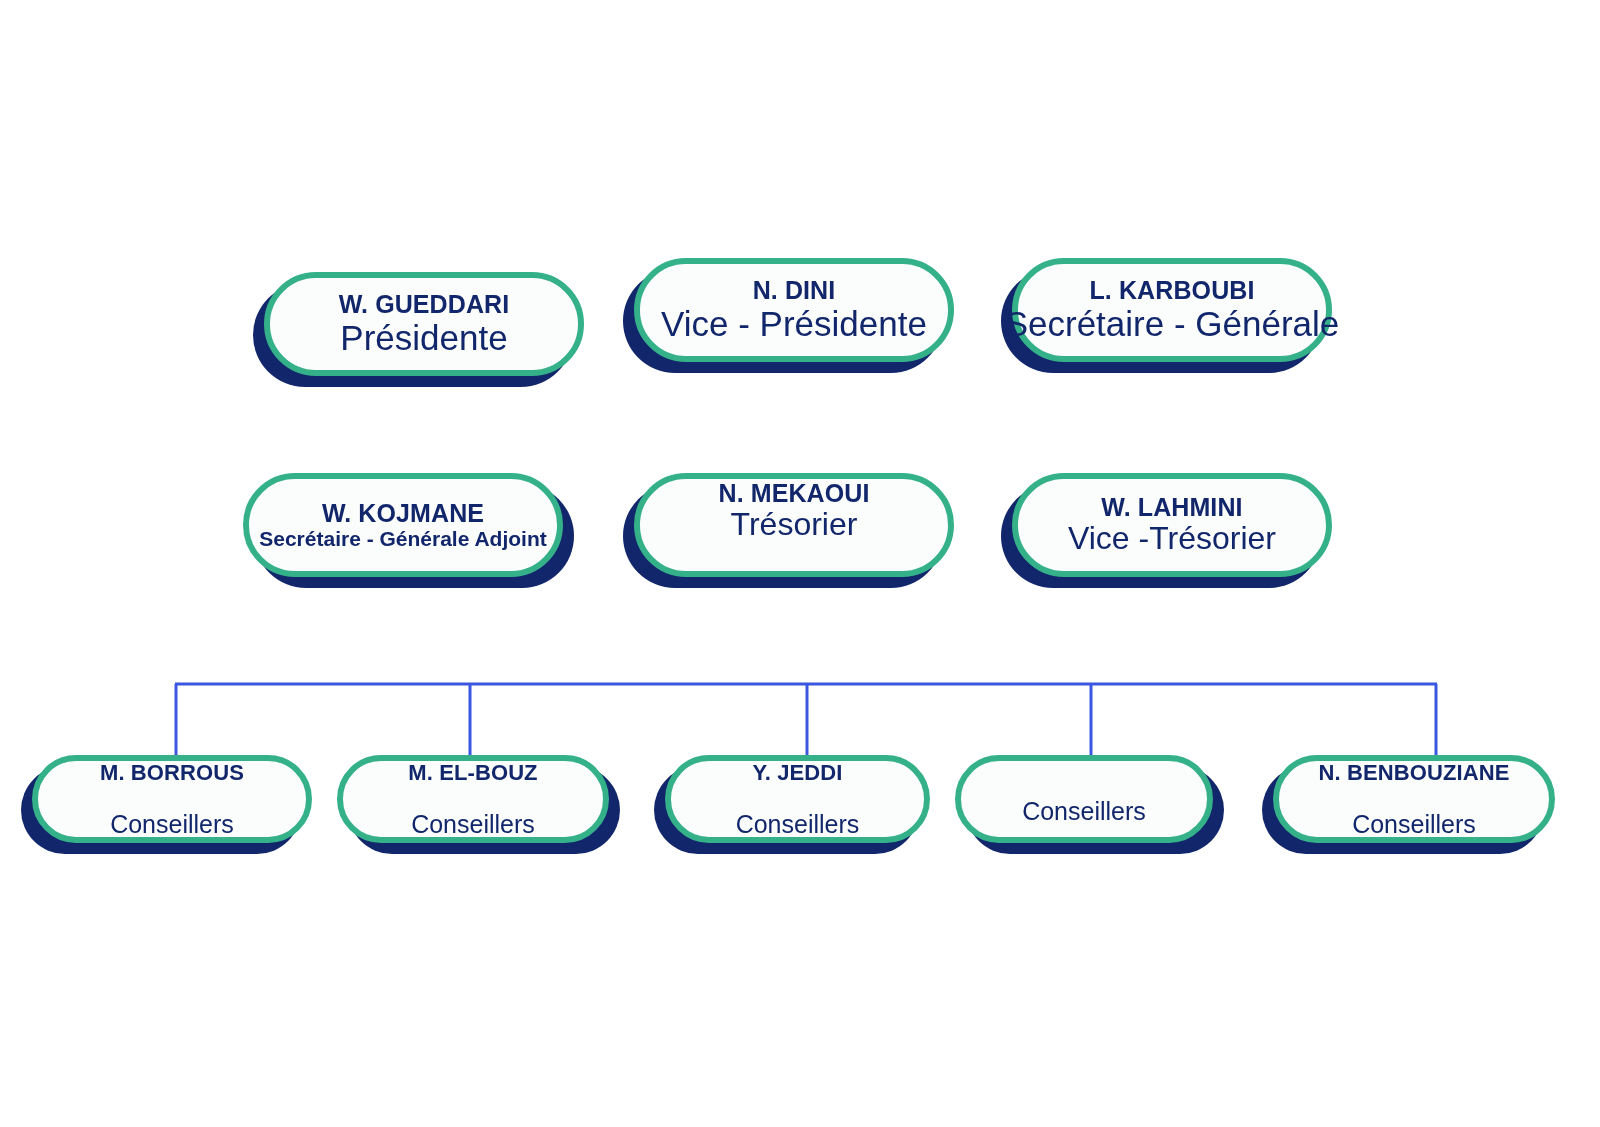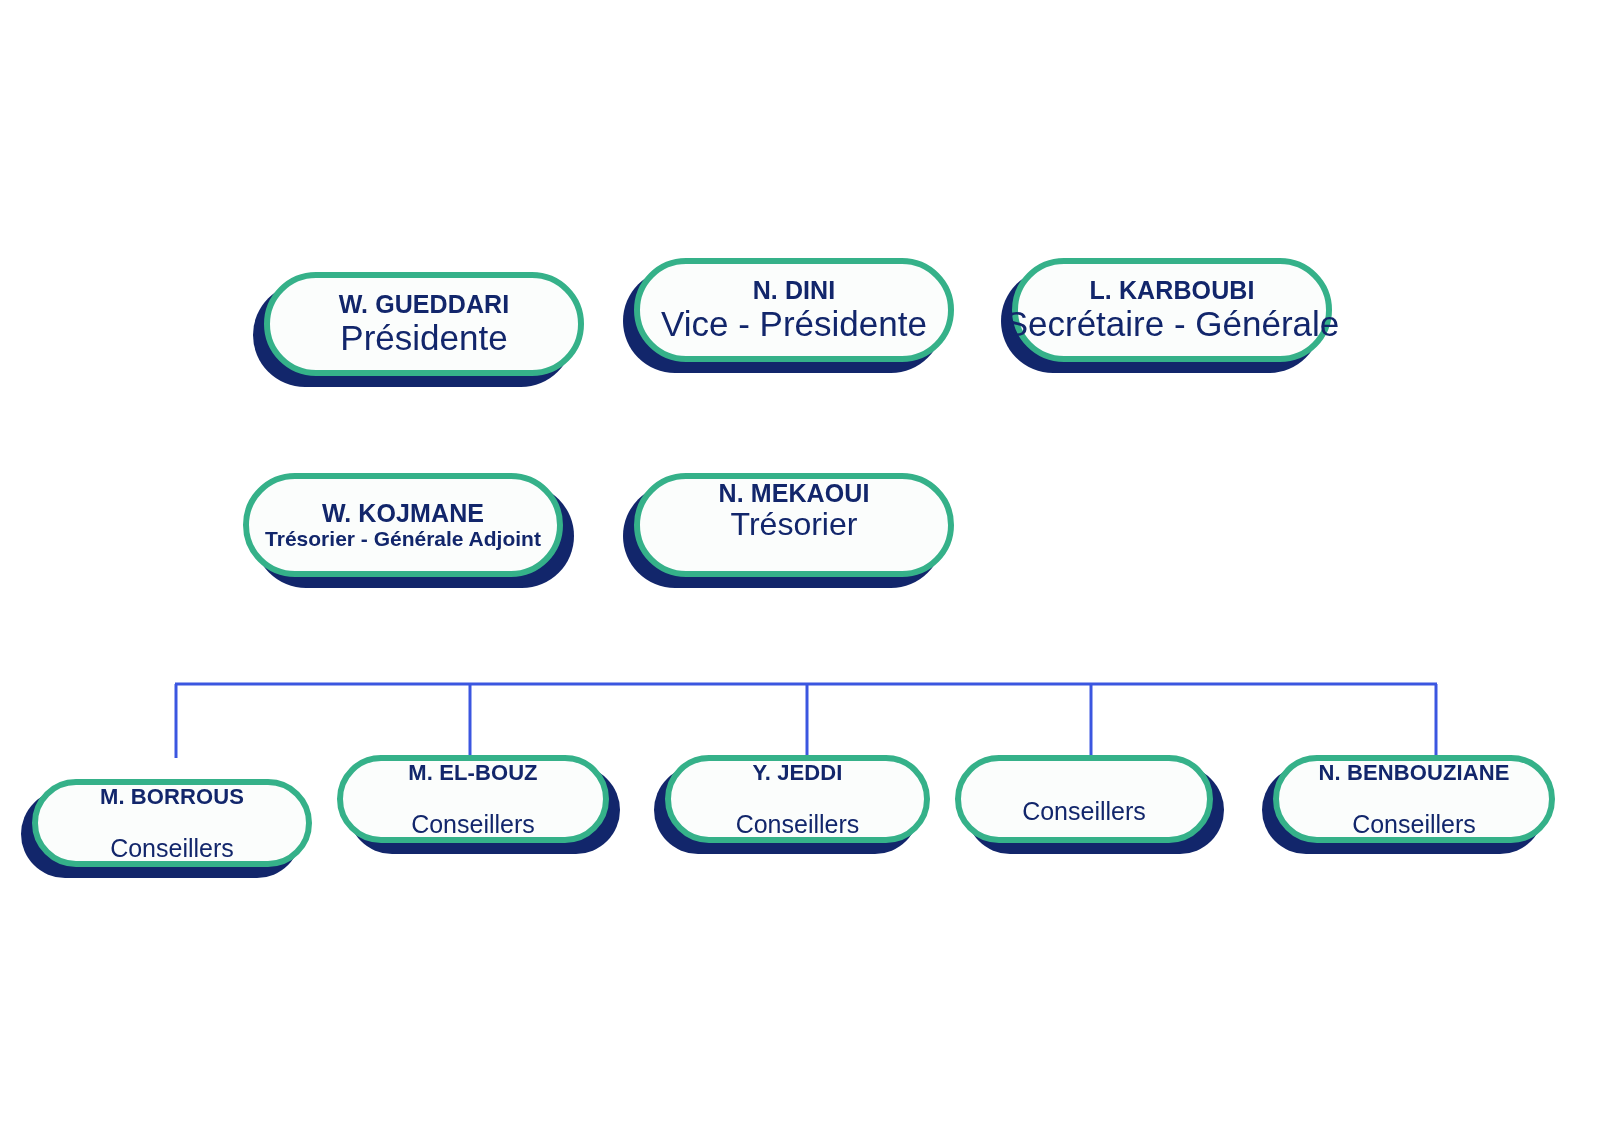--- a/index.html
+++ b/index.html
@@ -130,35 +130,43 @@
       <span class="node-name">L. KARBOUBI</span>
       <span class="node-role">Secrétaire - Générale</span>
     </div>
   </div>
 
   <div class="node row-mid shadow-right" style="left:243px; top:473px; width:320px; height:104px;">
     <div class="node-shadow" style="width:320px;height:104px;"></div>
     <div class="node-pill" style="width:320px;height:104px;"></div>
     <div class="node-text">
       <span class="node-name">W. KOJMANE</span>
-      <span class="node-role role-small">Trésorier - Générale Adjoint</span>
+      <span class="node-role role-small">Secrétaire - Générale Adjoint</span>
     </div>
   </div>
 
   <div class="node row-mid shadow-left" style="left:634px; top:473px; width:320px; height:76px;">
     <div class="node-shadow" style="width:320px;height:104px;"></div>
     <div class="node-pill" style="width:320px;height:104px;"></div>
     <div class="node-text">
       <span class="node-name">N. MEKAOUI</span>
       <span class="node-role">Trésorier</span>
     </div>
   </div>
 
-
-  <div class="node row-bot shadow-left" style="left:32px; top:779px; width:280px; height:88px;">
+  <div class="node row-mid shadow-left" style="left:1012px; top:473px; width:320px; height:104px;">
+    <div class="node-shadow" style="width:320px;height:104px;"></div>
+    <div class="node-pill" style="width:320px;height:104px;"></div>
+    <div class="node-text">
+      <span class="node-name">W. LAHMINI</span>
+      <span class="node-role">Vice -Trésorier</span>
+    </div>
+  </div>
+
+  <div class="node row-bot shadow-left" style="left:32px; top:755px; width:280px; height:88px;">
     <div class="node-shadow" style="width:280px;height:88px;"></div>
     <div class="node-pill" style="width:280px;height:88px;"></div>
     <div class="node-text">
       <span class="node-name">M. BORROUS</span>
       <span class="node-role">Conseillers</span>
     </div>
   </div>
 
   <div class="node row-bot shadow-right" style="left:337px; top:755px; width:272px; height:88px;">
     <div class="node-shadow" style="width:272px;height:88px;"></div>

